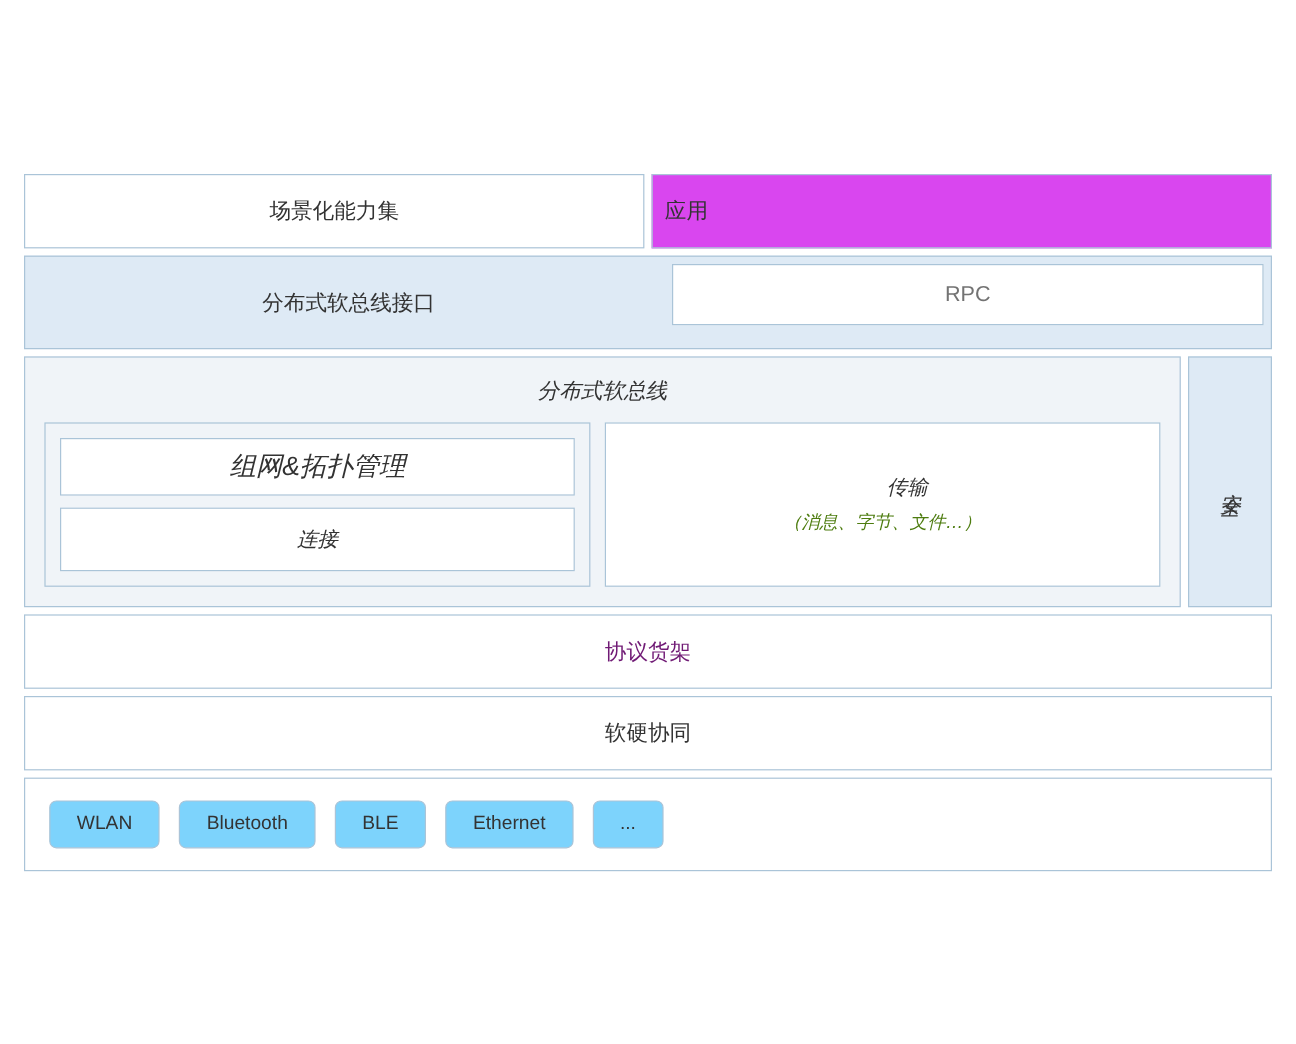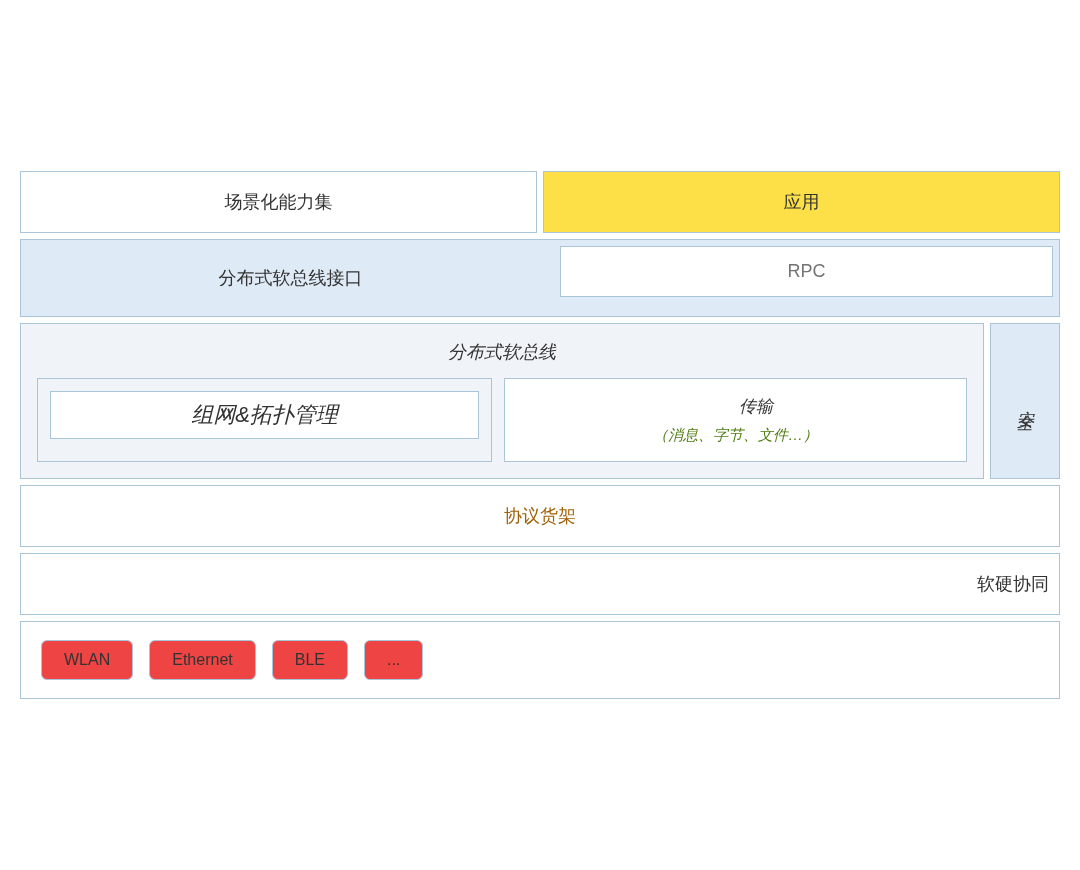--- a/index.html
+++ b/index.html
@@ -37,23 +37,22 @@
       padding: 18px 10px;
       text-align: center;
       font-size: 18px;
       color: #333;
       margin-right: 6px;
     }
 
     .box-app {
       flex: 1;
       border: 1.5px solid #aac4d8;
-      background: #fde047;
+      background: #d946ef;
       padding: 18px 10px;
-      text-align: center;
       font-size: 18px;
       color: #333;
     }
 
     
     .second-row {
       display: flex;
       flex-direction: row;
       gap: 0;
       margin-bottom: 6px;
@@ -200,50 +199,50 @@
       flex-shrink: 0;
     }
 
     
     .box-protocol {
       border: 1.5px solid #aac4d8;
       background: #ffffff;
       padding: 18px 10px;
       text-align: center;
       font-size: 18px;
-      color: #a16207;
+      color: #701a75;
       margin-bottom: 6px;
     }
 
     
     .box-sw-hw {
       border: 1.5px solid #aac4d8;
       background: #ffffff;
       padding: 18px 10px;
-      text-align: right;
+      text-align: center;
       font-size: 18px;
       color: #333;
       margin-bottom: 6px;
     }
 
     
     .box-chips-container {
       border: 1.5px solid #aac4d8;
       background: #ffffff;
       padding: 18px 20px;
       display: flex;
       flex-direction: row;
       gap: 16px;
       align-items: center;
       justify-content: flex-start;
     }
 
     .chip {
       border: 1.5px solid #aac4d8;
-      background: #ef4444;
+      background: #7dd3fc;
       border-radius: 6px;
       padding: 10px 22px;
       font-size: 16px;
       color: #333;
       text-align: center;
       white-space: nowrap;
     }
   </style>
 </head>
 <body>
@@ -274,20 +273,23 @@
   <div class="main-row">
     <div class="box-dist-bus">
       <div class="dist-bus-title">分布式软总线</div>
       <div class="dist-bus-inner">
 
         <div class="network-column">
           <div class="box-network-title">
             <span>组网&amp;拓扑管理</span>
           </div>
           <div class="discover-connect-row">
+            <div class="box-connect">
+              <span>连接</span>
+            </div>
           </div>
         </div>
 
         <div class="transport-column">
           <div class="transport-title">传输</div>
           <div class="transport-sub">（消息、字节、文件…）</div>
         </div>
       </div>
     </div>
 
@@ -299,18 +301,19 @@
   <div class="box-protocol">
     <span>协议货架</span>
   </div>
 
   <div class="box-sw-hw">
     <span>软硬协同</span>
   </div>
 
   <div class="box-chips-container">
   <div class="chip">WLAN</div>
+      <div class="chip">Bluetooth</div>
+      <div class="chip">BLE</div>
       <div class="chip">Ethernet</div>
-      <div class="chip">BLE</div>
       <div class="chip">...</div>
     </div>
 
 </div>
 
 </body></html>

